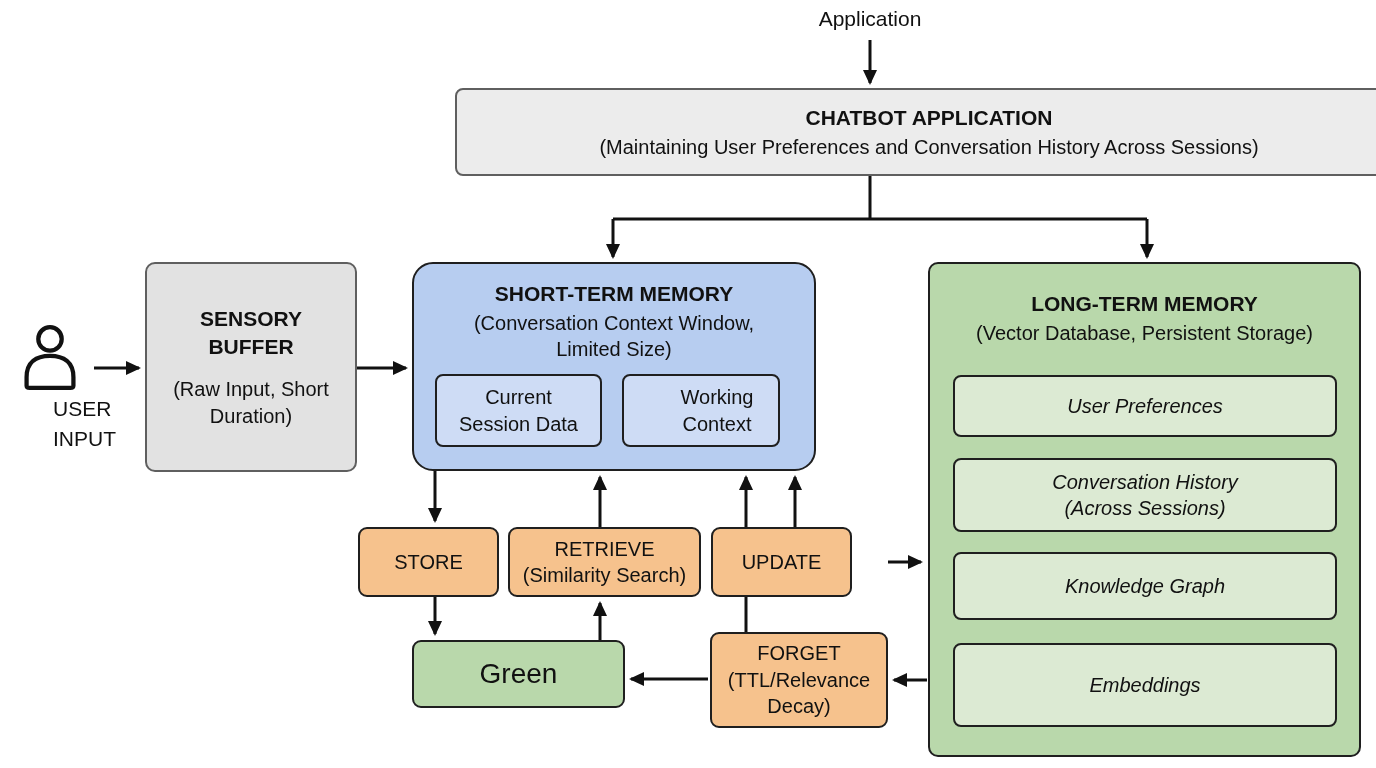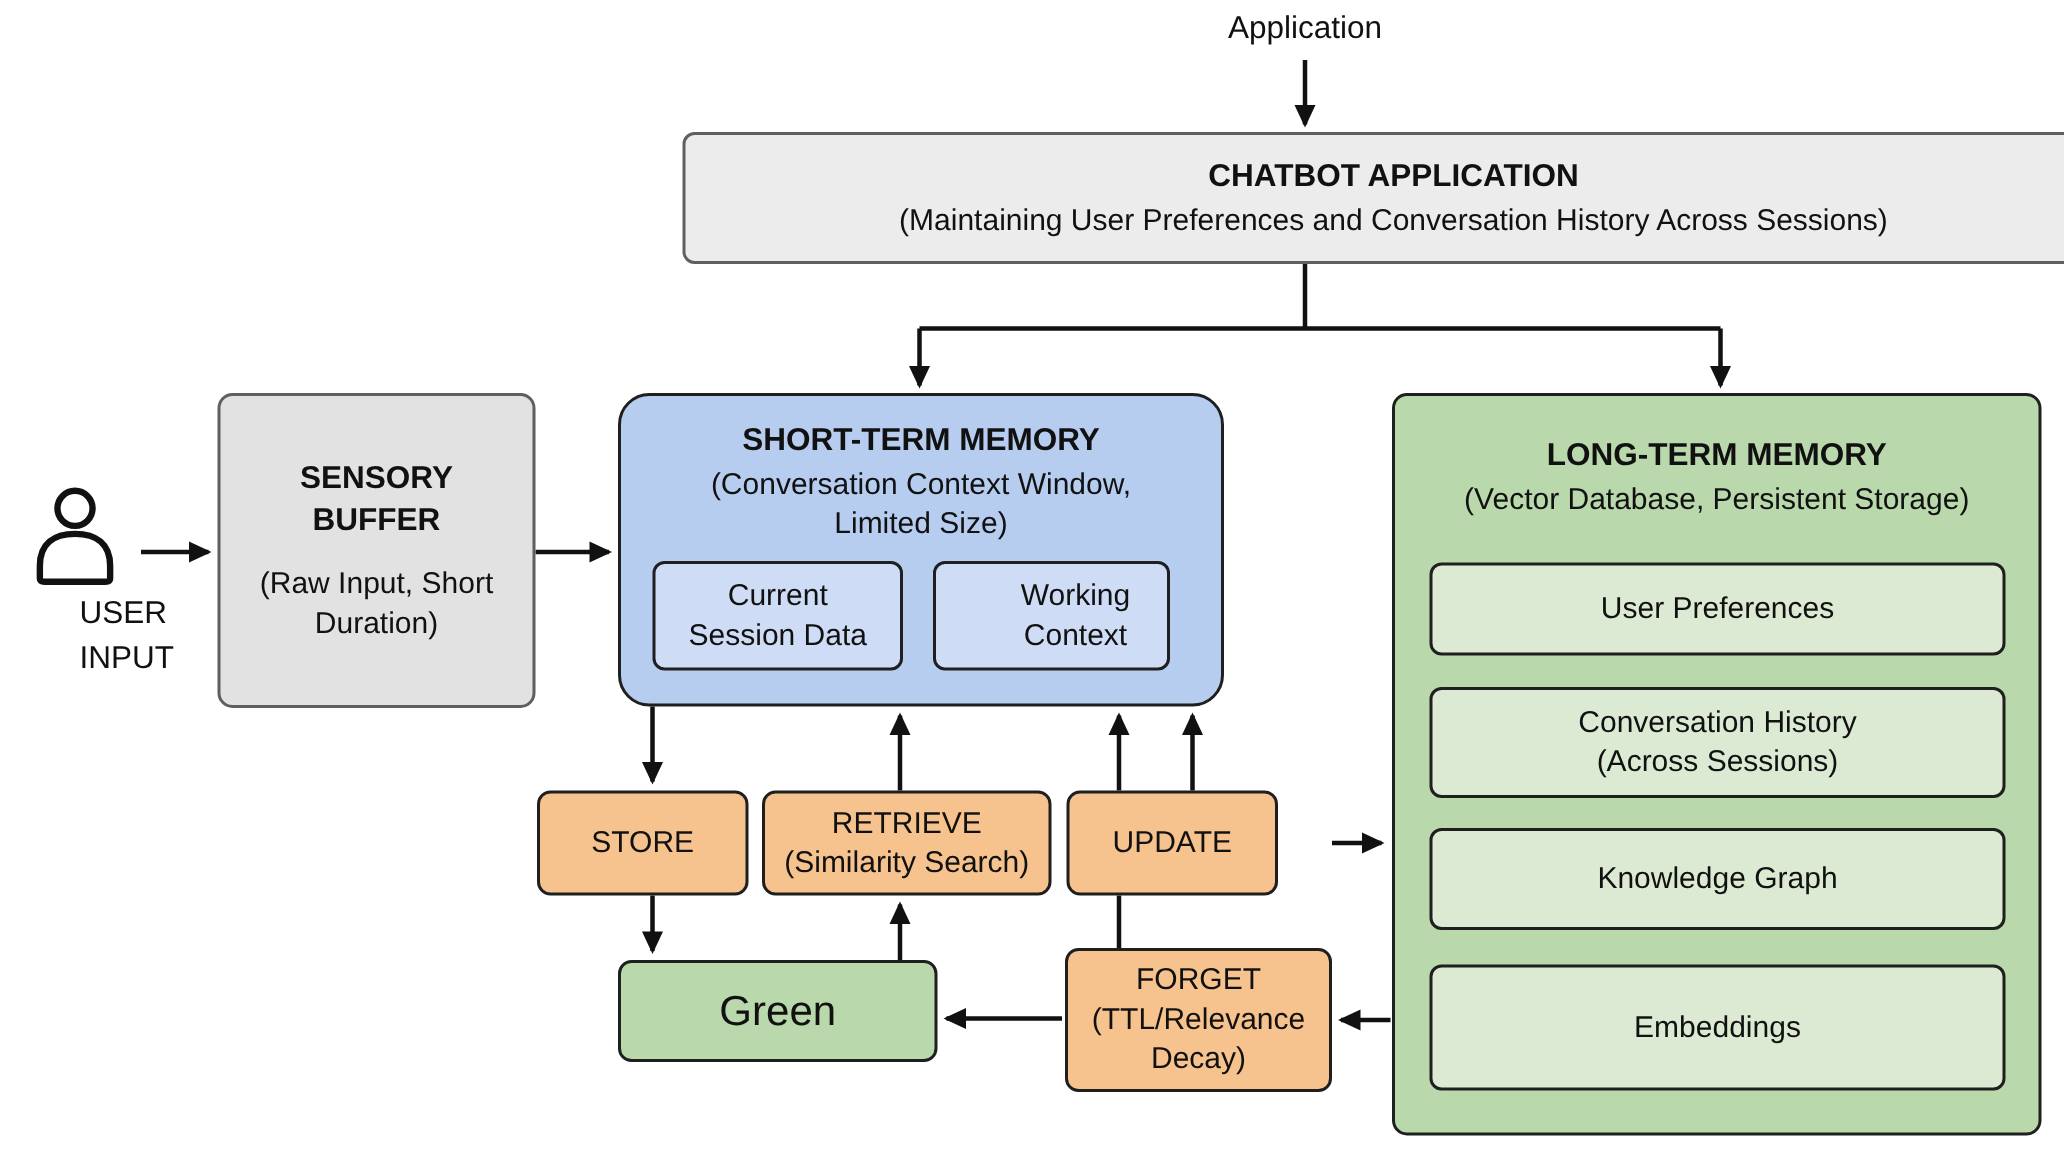--- a/index.html
+++ b/index.html
@@ -55,21 +55,21 @@
   .ltm{
     left:928px;top:262px;width:433px;height:495px;
     background:var(--c-green-fill,#b9d8ab);
     border:2.5px solid var(--c-dark-border,#1f1f1f);border-radius:10px;
     justify-content:flex-start;padding-top:26px;gap:2px;
   }
   .ltm-item{
     background:var(--c-green-inner-fill,#dcead3);
     border:2px solid var(--c-dark-border,#1f1f1f);border-radius:8px;font-size:20px;
   }
-  .ltm-item span{display:block;}
+  .ltm-item span{display:block;font-style:italic;}
   .ltm-item-1{left:953px;top:375px;width:384px;height:62px;}
   .ltm-item-2{left:953px;top:458px;width:384px;height:74px;}
   .ltm-item-3{left:953px;top:552px;width:384px;height:68px;}
   .ltm-item-4{left:953px;top:643px;width:384px;height:84px;}
 
   .op{
     background:var(--c-orange-fill,#f6c28d);
     border:2px solid var(--c-dark-border,#1f1f1f);border-radius:9px;font-size:20px;gap:0;
   }
   .op-store{left:358px;top:527px;width:141px;height:70px;}

